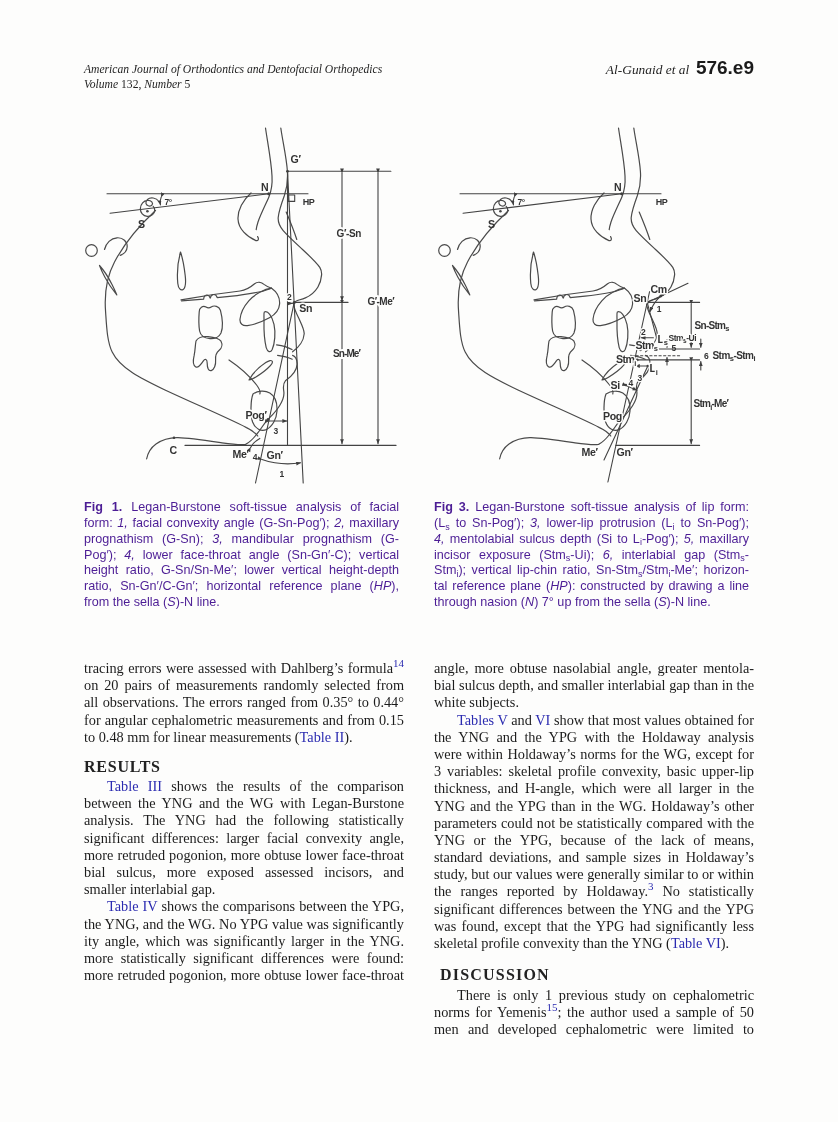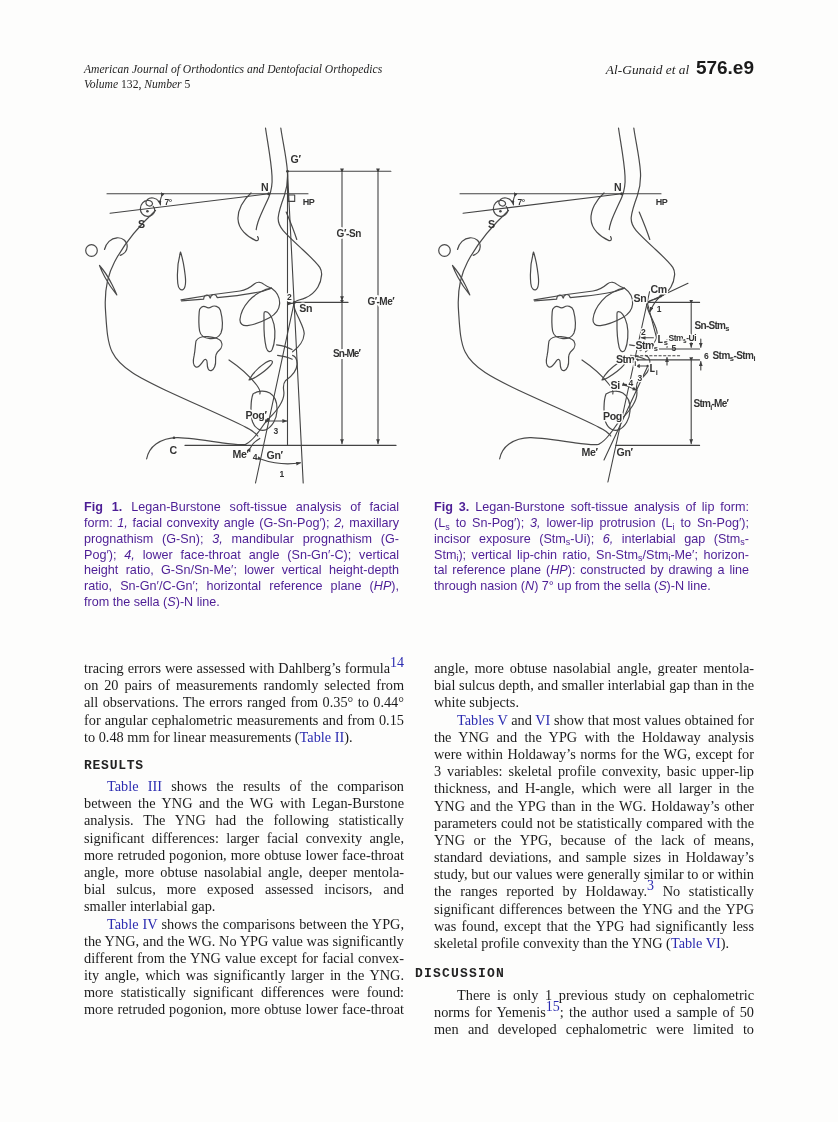--- a/index.html
+++ b/index.html
@@ -4,23 +4,23 @@
 <style>
   html,body{margin:0;padding:0;}
   #page{position:relative;width:838px;height:1122px;background:#fdfdfc;overflow:hidden;-webkit-font-smoothing:antialiased;}
   .hdr{position:absolute;font-family:"Liberation Serif",serif;font-style:italic;font-size:11.6px;line-height:15.8px;color:#1e1e1e;}
   .body-par{position:absolute;width:320px;font-family:"Liberation Serif",serif;font-size:14.3px;color:#1c1c1c;}
   .body-par .ln{height:17.2px;text-align:justify;text-align-last:justify;white-space:nowrap;}
   .body-par .ln.last{text-align-last:left;}
   .cap{position:absolute;width:315px;font-family:"Liberation Sans",sans-serif;font-size:12.6px;color:#4c1d95;}
   .cap .ln{height:15.75px;text-align:justify;text-align-last:justify;white-space:nowrap;}
   .cap .ln.last{text-align-last:left;}
-  .hd{position:absolute;font-family:Liberation Mono, monospace;font-weight:bold;font-size:13px;color:#222;letter-spacing:0.75px;}
+  .hd{position:absolute;font-family:Liberation Serif, serif;font-weight:bold;font-size:16px;color:#222;letter-spacing:0.75px;}
   .blu{color:#2b2bb0;}
-  sup{font-size:14px;vertical-align:baseline;position:relative;top:-6.2px;letter-spacing:0;}
+  sup{font-size:11px;vertical-align:baseline;position:relative;top:-6.2px;letter-spacing:0;}
   .cap i{font-style:italic;}
   sub{font-size:9px;vertical-align:baseline;position:relative;top:2.5px;}
   .ind{display:inline-block;width:23px;}
 </style>
 </head>
 <body>
 <div id="page">
 
   <div class="hdr" style="left:84px;top:61.6px;">American Journal of Orthodontics and Dentofacial Orthopedics<br>Volume <span style="font-style:normal">132,</span> Number <span style="font-style:normal">5</span></div>
   <div class="hdr" style="left:454px;top:60.2px;width:300px;text-align:right;font-size:13.4px;">Al-Gunaid et al&nbsp;&nbsp;<span style="font-family:'Liberation Sans',sans-serif;font-style:normal;font-weight:bold;font-size:19px;color:#1a1a1a;">576.e9</span></div>
@@ -166,20 +166,21 @@
     <div class="ln">prognathism (G-Sn); <i>3,</i> mandibular prognathism (G-</div>
     <div class="ln">Pog′); <i>4,</i> lower face-throat angle (Sn-Gn′-C); vertical</div>
     <div class="ln">height ratio, G-Sn/Sn-Me′; lower vertical height-depth</div>
     <div class="ln">ratio, Sn-Gn′/C-Gn′; horizontal reference plane (<i>HP</i>),</div>
     <div class="ln last">from the sella (<i>S</i>)-N line.</div>
   </div>
 
   <div class="cap" style="left:434px;top:500.3px;">
     <div class="ln"><b>Fig 3.</b> Legan-Burstone soft-tissue analysis of lip form:</div>
     <div class="ln">(L<sub>s</sub> to Sn-Pog′); <i>3,</i> lower-lip protrusion (L<sub>i</sub> to Sn-Pog′);</div>
+    <div class="ln"><i>4,</i> mentolabial sulcus depth (Si to L<sub>i</sub>-Pog′); <i>5,</i> maxillary</div>
     <div class="ln">incisor exposure (Stm<sub>s</sub>-Ui); <i>6,</i> interlabial gap (Stm<sub>s</sub>-</div>
     <div class="ln">Stm<sub>i</sub>); vertical lip-chin ratio, Sn-Stm<sub>s</sub>/Stm<sub>i</sub>-Me′; horizon-</div>
     <div class="ln">tal reference plane (<i>HP</i>): constructed by drawing a line</div>
     <div class="ln last">through nasion (<i>N</i>) 7° up from the sella (<i>S</i>)-N line.</div>
   </div>
 
   <div class="body-par" style="left:84px;top:660px;">
     <div class="ln">tracing errors were assessed with Dahlberg’s formula<sup class="blu">14</sup></div>
     <div class="ln">on 20 pairs of measurements randomly selected from</div>
     <div class="ln">all observations. The errors ranged from 0.35° to 0.44°</div>
@@ -188,26 +189,24 @@
   </div>
 
   <div class="hd" style="left:84px;top:758.4px;">RESULTS</div>
 
   <div class="body-par" style="left:84px;top:778px;">
     <div class="ln"><span class="ind"></span><span class="blu">Table III</span> shows the results of the comparison</div>
     <div class="ln">between the YNG and the WG with Legan-Burstone</div>
     <div class="ln">analysis. The YNG had the following statistically</div>
     <div class="ln">significant differences: larger facial convexity angle,</div>
     <div class="ln">more retruded pogonion, more obtuse lower face-throat</div>
-    <div class="ln">angle, more obtuse nasolabial angle, deeper mentola-</div>
     <div class="ln">bial sulcus, more exposed assessed incisors, and</div>
     <div class="ln last">smaller interlabial gap.</div>
     <div class="ln"><span class="ind"></span><span class="blu">Table IV</span> shows the comparisons between the YPG,</div>
     <div class="ln">the YNG, and the WG. No YPG value was significantly</div>
-    <div class="ln">different from the YNG value except for facial convex-</div>
     <div class="ln">ity angle, which was significantly larger in the YNG.</div>
     <div class="ln">more statistically significant differences were found:</div>
     <div class="ln">more retruded pogonion, more obtuse lower face-throat</div>
   </div>
 
   <div class="body-par" style="left:434px;top:660px;">
     <div class="ln">angle, more obtuse nasolabial angle, greater mentola-</div>
     <div class="ln">bial sulcus depth, and smaller interlabial gap than in the</div>
     <div class="ln last">white subjects.</div>
     <div class="ln"><span class="ind"></span><span class="blu">Tables V</span> and <span class="blu">VI</span> show that most values obtained for</div>
@@ -219,20 +218,20 @@
     <div class="ln">parameters could not be statistically compared with the</div>
     <div class="ln">YNG or the YPG, because of the lack of means,</div>
     <div class="ln">standard deviations, and sample sizes in Holdaway’s</div>
     <div class="ln">study, but our values were generally similar to or within</div>
     <div class="ln">the ranges reported by Holdaway.<sup class="blu">3</sup> No statistically</div>
     <div class="ln">significant differences between the YNG and the YPG</div>
     <div class="ln">was found, except that the YPG had significantly less</div>
     <div class="ln last">skeletal profile convexity than the YNG (<span class="blu">Table VI</span>).</div>
   </div>
 
-  <div class="hd" style="left:415px;top:965.7px;letter-spacing:1.2px;text-align:center;">DISCUSSION</div>
+  <div class="hd" style="left:440px;top:965.7px;letter-spacing:1.2px;text-align:center;">DISCUSSION</div>
 
   <div class="body-par" style="left:434px;top:986.8px;">
     <div class="ln"><span class="ind"></span>There is only 1 previous study on cephalometric</div>
     <div class="ln">norms for Yemenis<sup class="blu">15</sup>; the author used a sample of 50</div>
     <div class="ln">men and developed cephalometric were limited to</div>
   </div>
 </div>
 
 </body></html>

